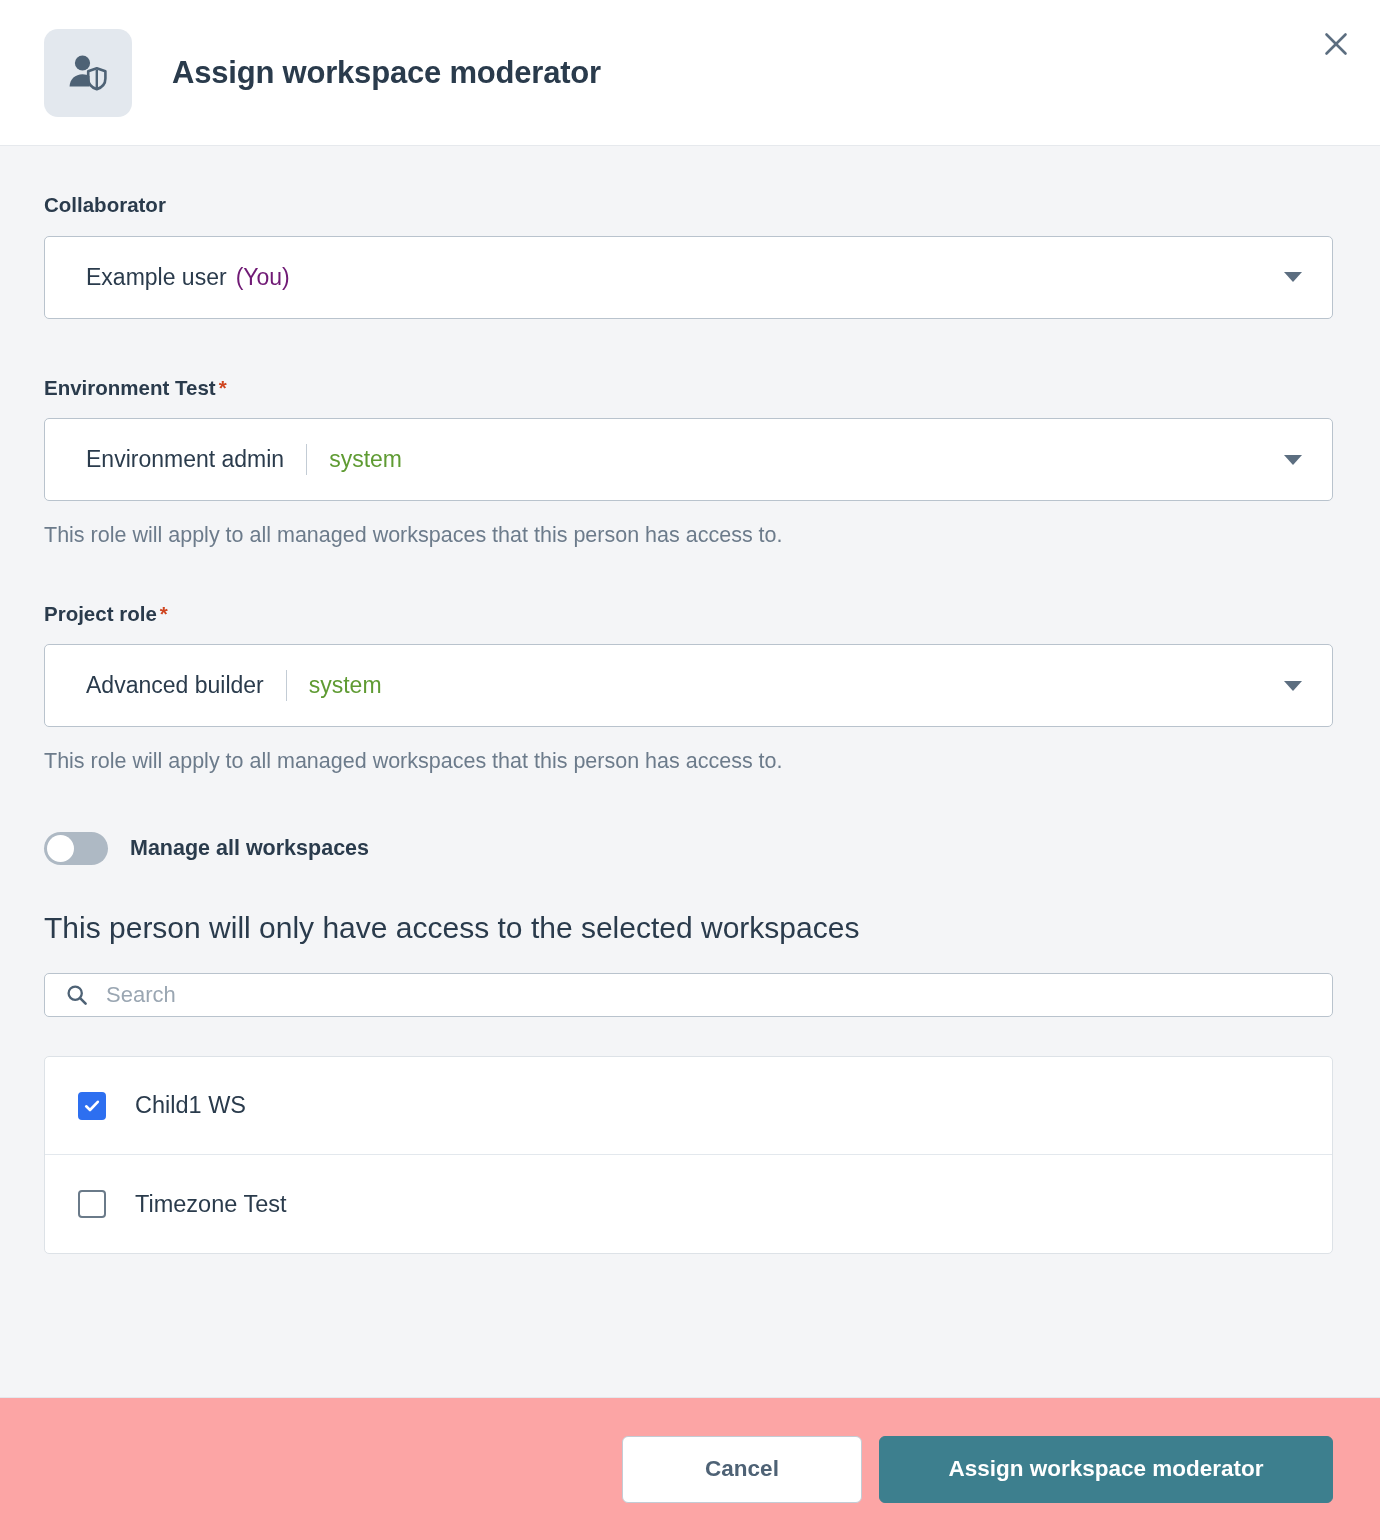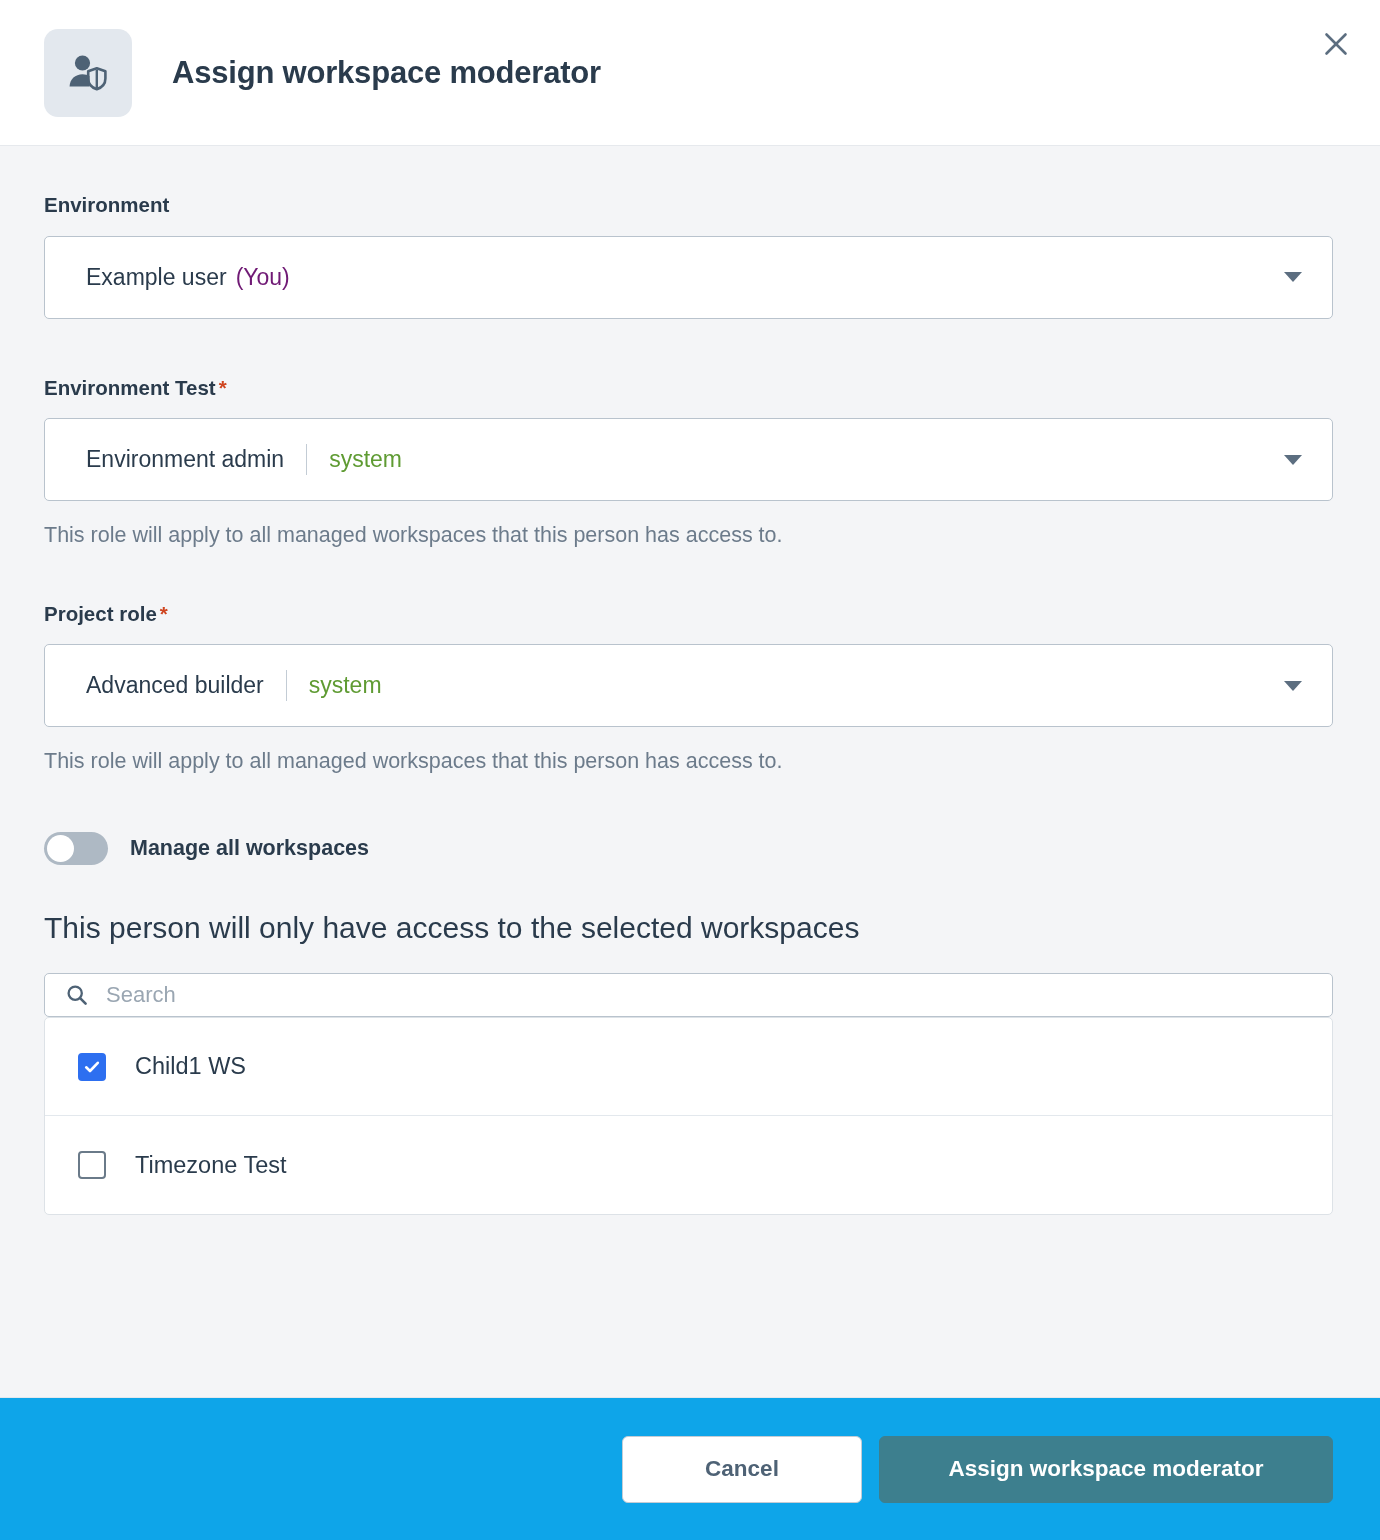--- a/index.html
+++ b/index.html
@@ -205,20 +205,21 @@
     font-size: 22px;
     color: #2a3b4c;
     margin-left: 17px;
     width: 100%;
     padding: 0;
   }
   .search-input::placeholder { color: #9aa6b2; }
 
   
   .ws-list {
+    margin-top: 39px;
     background: #ffffff;
     border: 1px solid #dde2e7;
     border-radius: 5px;
     overflow: hidden;
   }
   .ws-item {
     height: 98px;
     display: flex;
     align-items: center;
     padding-left: 33px;
@@ -246,21 +247,21 @@
   .ws-name {
     margin-left: 29px;
     font-size: 23.5px;
     color: #2a3b4c;
   }
 
   
   .modal-footer {
     flex: 0 0 143px;
     height: 143px;
-    background: #0ea5e9;
+    background: #fca5a5;
     border-top: 1px solid #e3e8ed;
     display: flex;
     align-items: center;
     justify-content: flex-end;
     padding-right: 47px;
     gap: 17px;
     padding-left: 48px;
   }
   .btn {
     font-family: "Liberation Sans", sans-serif;
@@ -305,21 +306,21 @@
       <svg width="26" height="26" viewBox="0 0 26 26" aria-hidden="true">
         <line x1="3.5" y1="3.5" x2="22.5" y2="22.5" stroke="#5c6e80" stroke-width="2.6" stroke-linecap="round"></line>
         <line x1="22.5" y1="3.5" x2="3.5" y2="22.5" stroke="#5c6e80" stroke-width="2.6" stroke-linecap="round"></line>
       </svg>
     </button>
   </div>
 
   <div class="modal-body">
 
     <div class="field-group">
-      <span class="field-label">Environment</span>
+      <span class="field-label">Collaborator</span>
       <div class="select-box">
         <span class="select-value">
           <span>Example user</span>
           <span class="muted">(You)</span>
         </span>
         <span class="caret"></span>
       </div>
     </div>
 
     <div class="field-group" style="margin-top:58px;">

